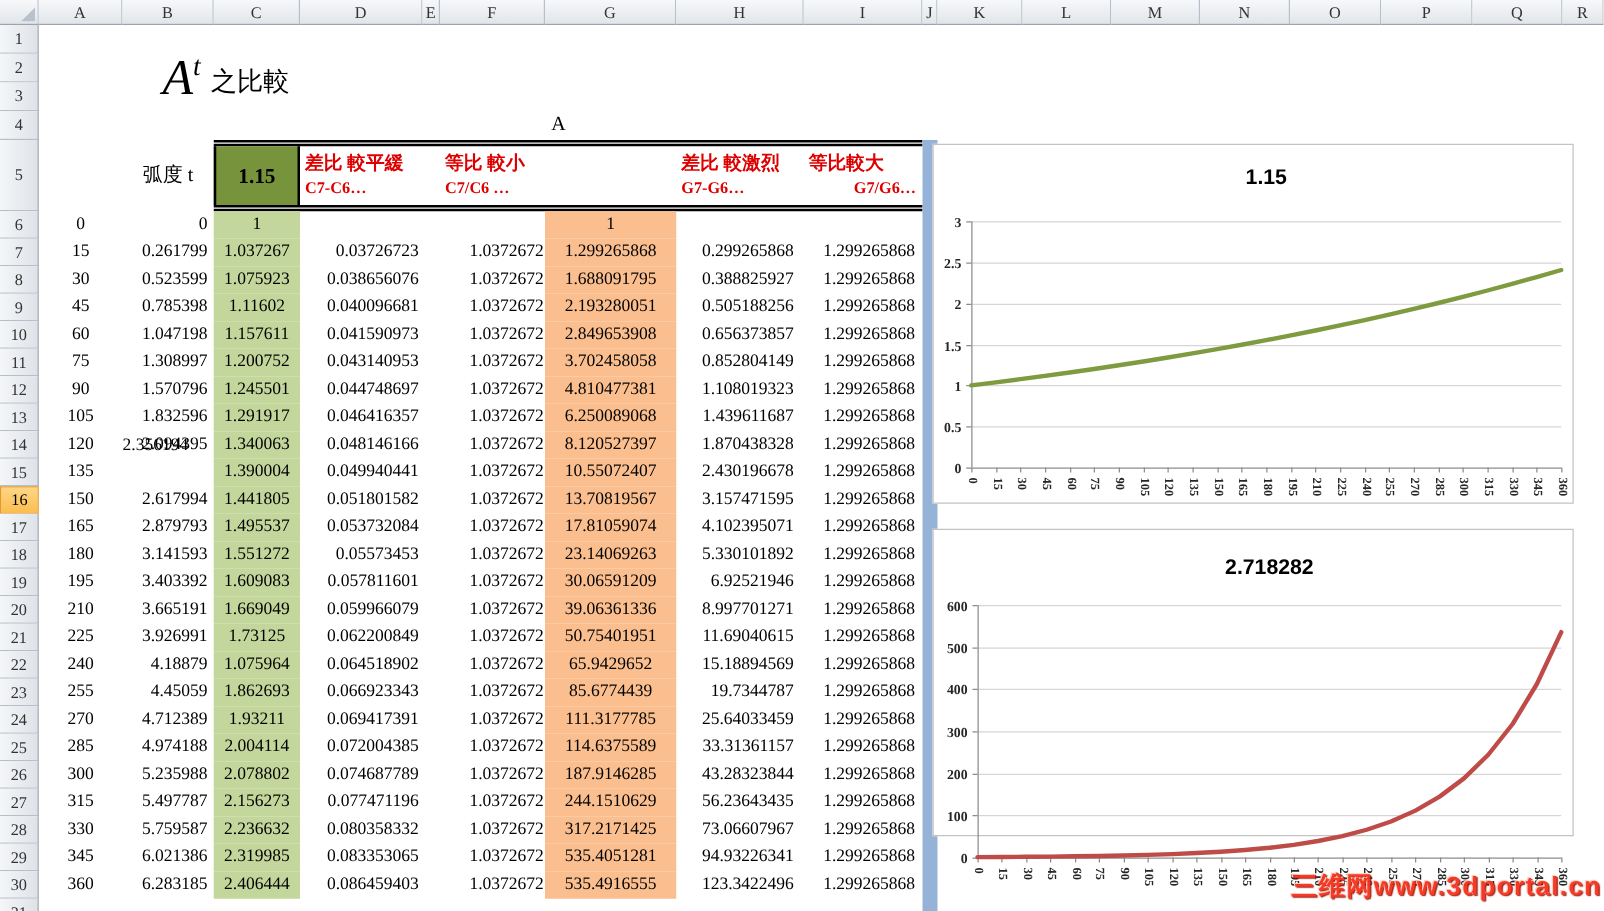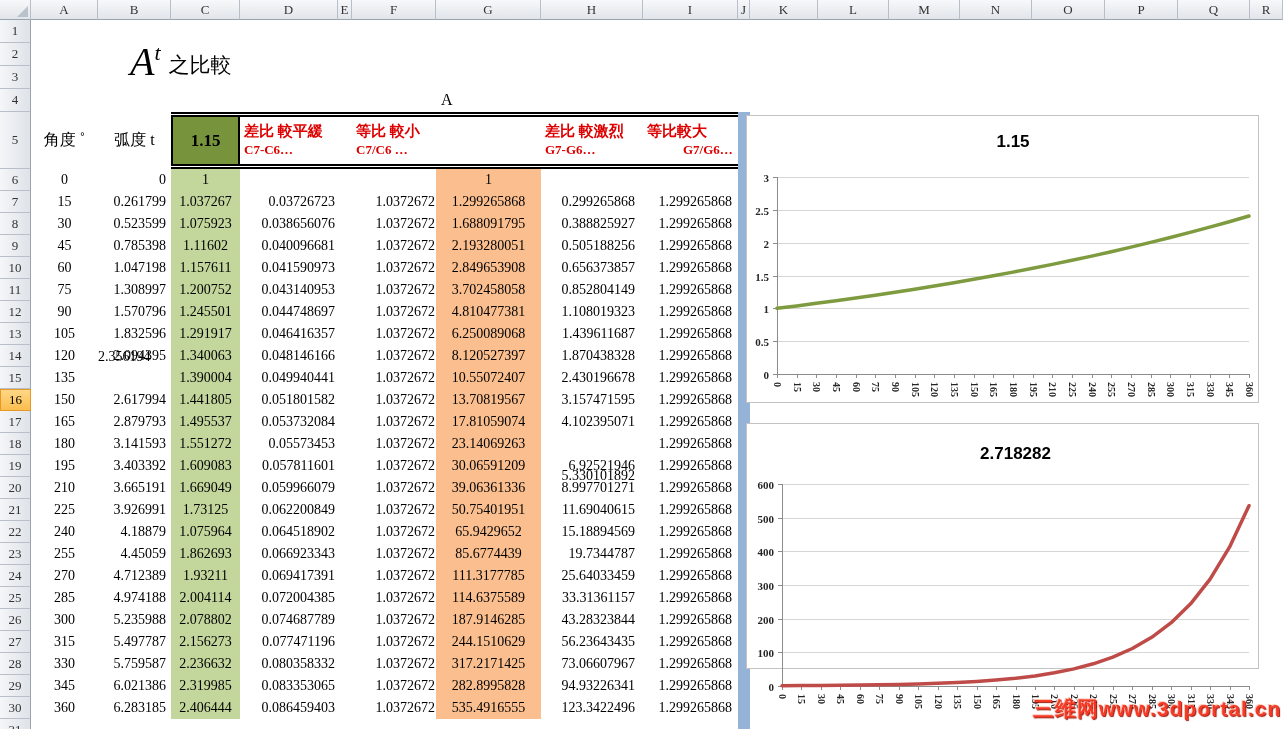--- a/index.html
+++ b/index.html
@@ -122,21 +122,20 @@
     </div>
 
   <div id="title-block">
     <span id="title-base">A</span>
     <span id="title-exp">t</span>
     <span id="title-suffix">之比較</span>
   </div>
 
   <div id="col-a-note">A</div>
 
-  <div id="hdr-a" class="hdr-cell" style="left:31px;width:67px;">角度 ˚</div>
   <div id="hdr-b" class="hdr-cell" style="left:98px;width:73px;">弧度 t</div>
   <div id="tbl-header">
     <div id="hdr-c" class="hdr-cell">1.15</div>
     <div id="hdr-d" class="hdr-cell red-hdr">
       <span class="l1">差比 較平緩</span>
       <span class="l2">C7-C6…</span>
     </div>
     <div id="hdr-f" class="hdr-cell red-hdr">
       <span class="l1">等比 較小</span>
       <span class="l2">C7/C6 …</span>
@@ -247,21 +246,21 @@
       <div class="cell " style="left: 352px; top: 411px; width: 84px; text-align: right; padding-right: 1px;">1.0372672</div>
       <div class="cell orange" style="left: 436px; top: 411px; width: 105px; text-align: center;">17.81059074</div>
       <div class="cell " style="left: 541px; top: 411px; width: 102px; text-align: right; padding-right: 8px;">4.102395071</div>
       <div class="cell " style="left: 643px; top: 411px; width: 95px; text-align: right; padding-right: 6px;">1.299265868</div>
       <div class="cell " style="left: 31px; top: 433px; width: 67px; text-align: center;">180</div>
       <div class="cell " style="left: 98px; top: 433px; width: 73px; text-align: right; padding-right: 5px;">3.141593</div>
       <div class="cell green" style="left: 171px; top: 433px; width: 69px; text-align: center;">1.551272</div>
       <div class="cell " style="left: 240px; top: 433px; width: 98px; text-align: right; padding-right: 3px;">0.05573453</div>
       <div class="cell " style="left: 352px; top: 433px; width: 84px; text-align: right; padding-right: 1px;">1.0372672</div>
       <div class="cell orange" style="left: 436px; top: 433px; width: 105px; text-align: center;">23.14069263</div>
-      <div class="cell " style="left: 541px; top: 433px; width: 102px; text-align: right; padding-right: 8px; margin-top: 32px;">5.330101892</div>
+      <div class="cell " style="left: 541px; top: 433px; width: 102px; text-align: right; padding-right: 8px;">5.330101892</div>
       <div class="cell " style="left: 643px; top: 433px; width: 95px; text-align: right; padding-right: 6px;">1.299265868</div>
       <div class="cell " style="left: 31px; top: 455px; width: 67px; text-align: center;">195</div>
       <div class="cell " style="left: 98px; top: 455px; width: 73px; text-align: right; padding-right: 5px;">3.403392</div>
       <div class="cell green" style="left: 171px; top: 455px; width: 69px; text-align: center;">1.609083</div>
       <div class="cell " style="left: 240px; top: 455px; width: 98px; text-align: right; padding-right: 3px;">0.057811601</div>
       <div class="cell " style="left: 352px; top: 455px; width: 84px; text-align: right; padding-right: 1px;">1.0372672</div>
       <div class="cell orange" style="left: 436px; top: 455px; width: 105px; text-align: center;">30.06591209</div>
       <div class="cell " style="left: 541px; top: 455px; width: 102px; text-align: right; padding-right: 8px;">6.92521946</div>
       <div class="cell " style="left: 643px; top: 455px; width: 95px; text-align: right; padding-right: 6px;">1.299265868</div>
       <div class="cell " style="left: 31px; top: 477px; width: 67px; text-align: center;">210</div>
@@ -334,21 +333,21 @@
       <div class="cell " style="left: 240px; top: 653px; width: 98px; text-align: right; padding-right: 3px;">0.080358332</div>
       <div class="cell " style="left: 352px; top: 653px; width: 84px; text-align: right; padding-right: 1px;">1.0372672</div>
       <div class="cell orange" style="left: 436px; top: 653px; width: 105px; text-align: center;">317.2171425</div>
       <div class="cell " style="left: 541px; top: 653px; width: 102px; text-align: right; padding-right: 8px;">73.06607967</div>
       <div class="cell " style="left: 643px; top: 653px; width: 95px; text-align: right; padding-right: 6px;">1.299265868</div>
       <div class="cell " style="left: 31px; top: 675px; width: 67px; text-align: center;">345</div>
       <div class="cell " style="left: 98px; top: 675px; width: 73px; text-align: right; padding-right: 5px;">6.021386</div>
       <div class="cell green" style="left: 171px; top: 675px; width: 69px; text-align: center;">2.319985</div>
       <div class="cell " style="left: 240px; top: 675px; width: 98px; text-align: right; padding-right: 3px;">0.083353065</div>
       <div class="cell " style="left: 352px; top: 675px; width: 84px; text-align: right; padding-right: 1px;">1.0372672</div>
-      <div class="cell orange" style="left: 436px; top: 675px; width: 105px; text-align: center;">282.8995828</div>
+      <div class="cell orange" style="left: 436px; top: 675px; width: 105px; text-align: center;">535.4051281</div>
       <div class="cell " style="left: 541px; top: 675px; width: 102px; text-align: right; padding-right: 8px;">94.93226341</div>
       <div class="cell " style="left: 643px; top: 675px; width: 95px; text-align: right; padding-right: 6px;">1.299265868</div>
       <div class="cell " style="left: 31px; top: 697px; width: 67px; text-align: center;">360</div>
       <div class="cell " style="left: 98px; top: 697px; width: 73px; text-align: right; padding-right: 5px;">6.283185</div>
       <div class="cell green" style="left: 171px; top: 697px; width: 69px; text-align: center;">2.406444</div>
       <div class="cell " style="left: 240px; top: 697px; width: 98px; text-align: right; padding-right: 3px;">0.086459403</div>
       <div class="cell " style="left: 352px; top: 697px; width: 84px; text-align: right; padding-right: 1px;">1.0372672</div>
       <div class="cell orange" style="left: 436px; top: 697px; width: 105px; text-align: center;">535.4916555</div>
       <div class="cell " style="left: 541px; top: 697px; width: 102px; text-align: right; padding-right: 8px;">123.3422496</div>
       <div class="cell " style="left: 643px; top: 697px; width: 95px; text-align: right; padding-right: 6px;">1.299265868</div>

